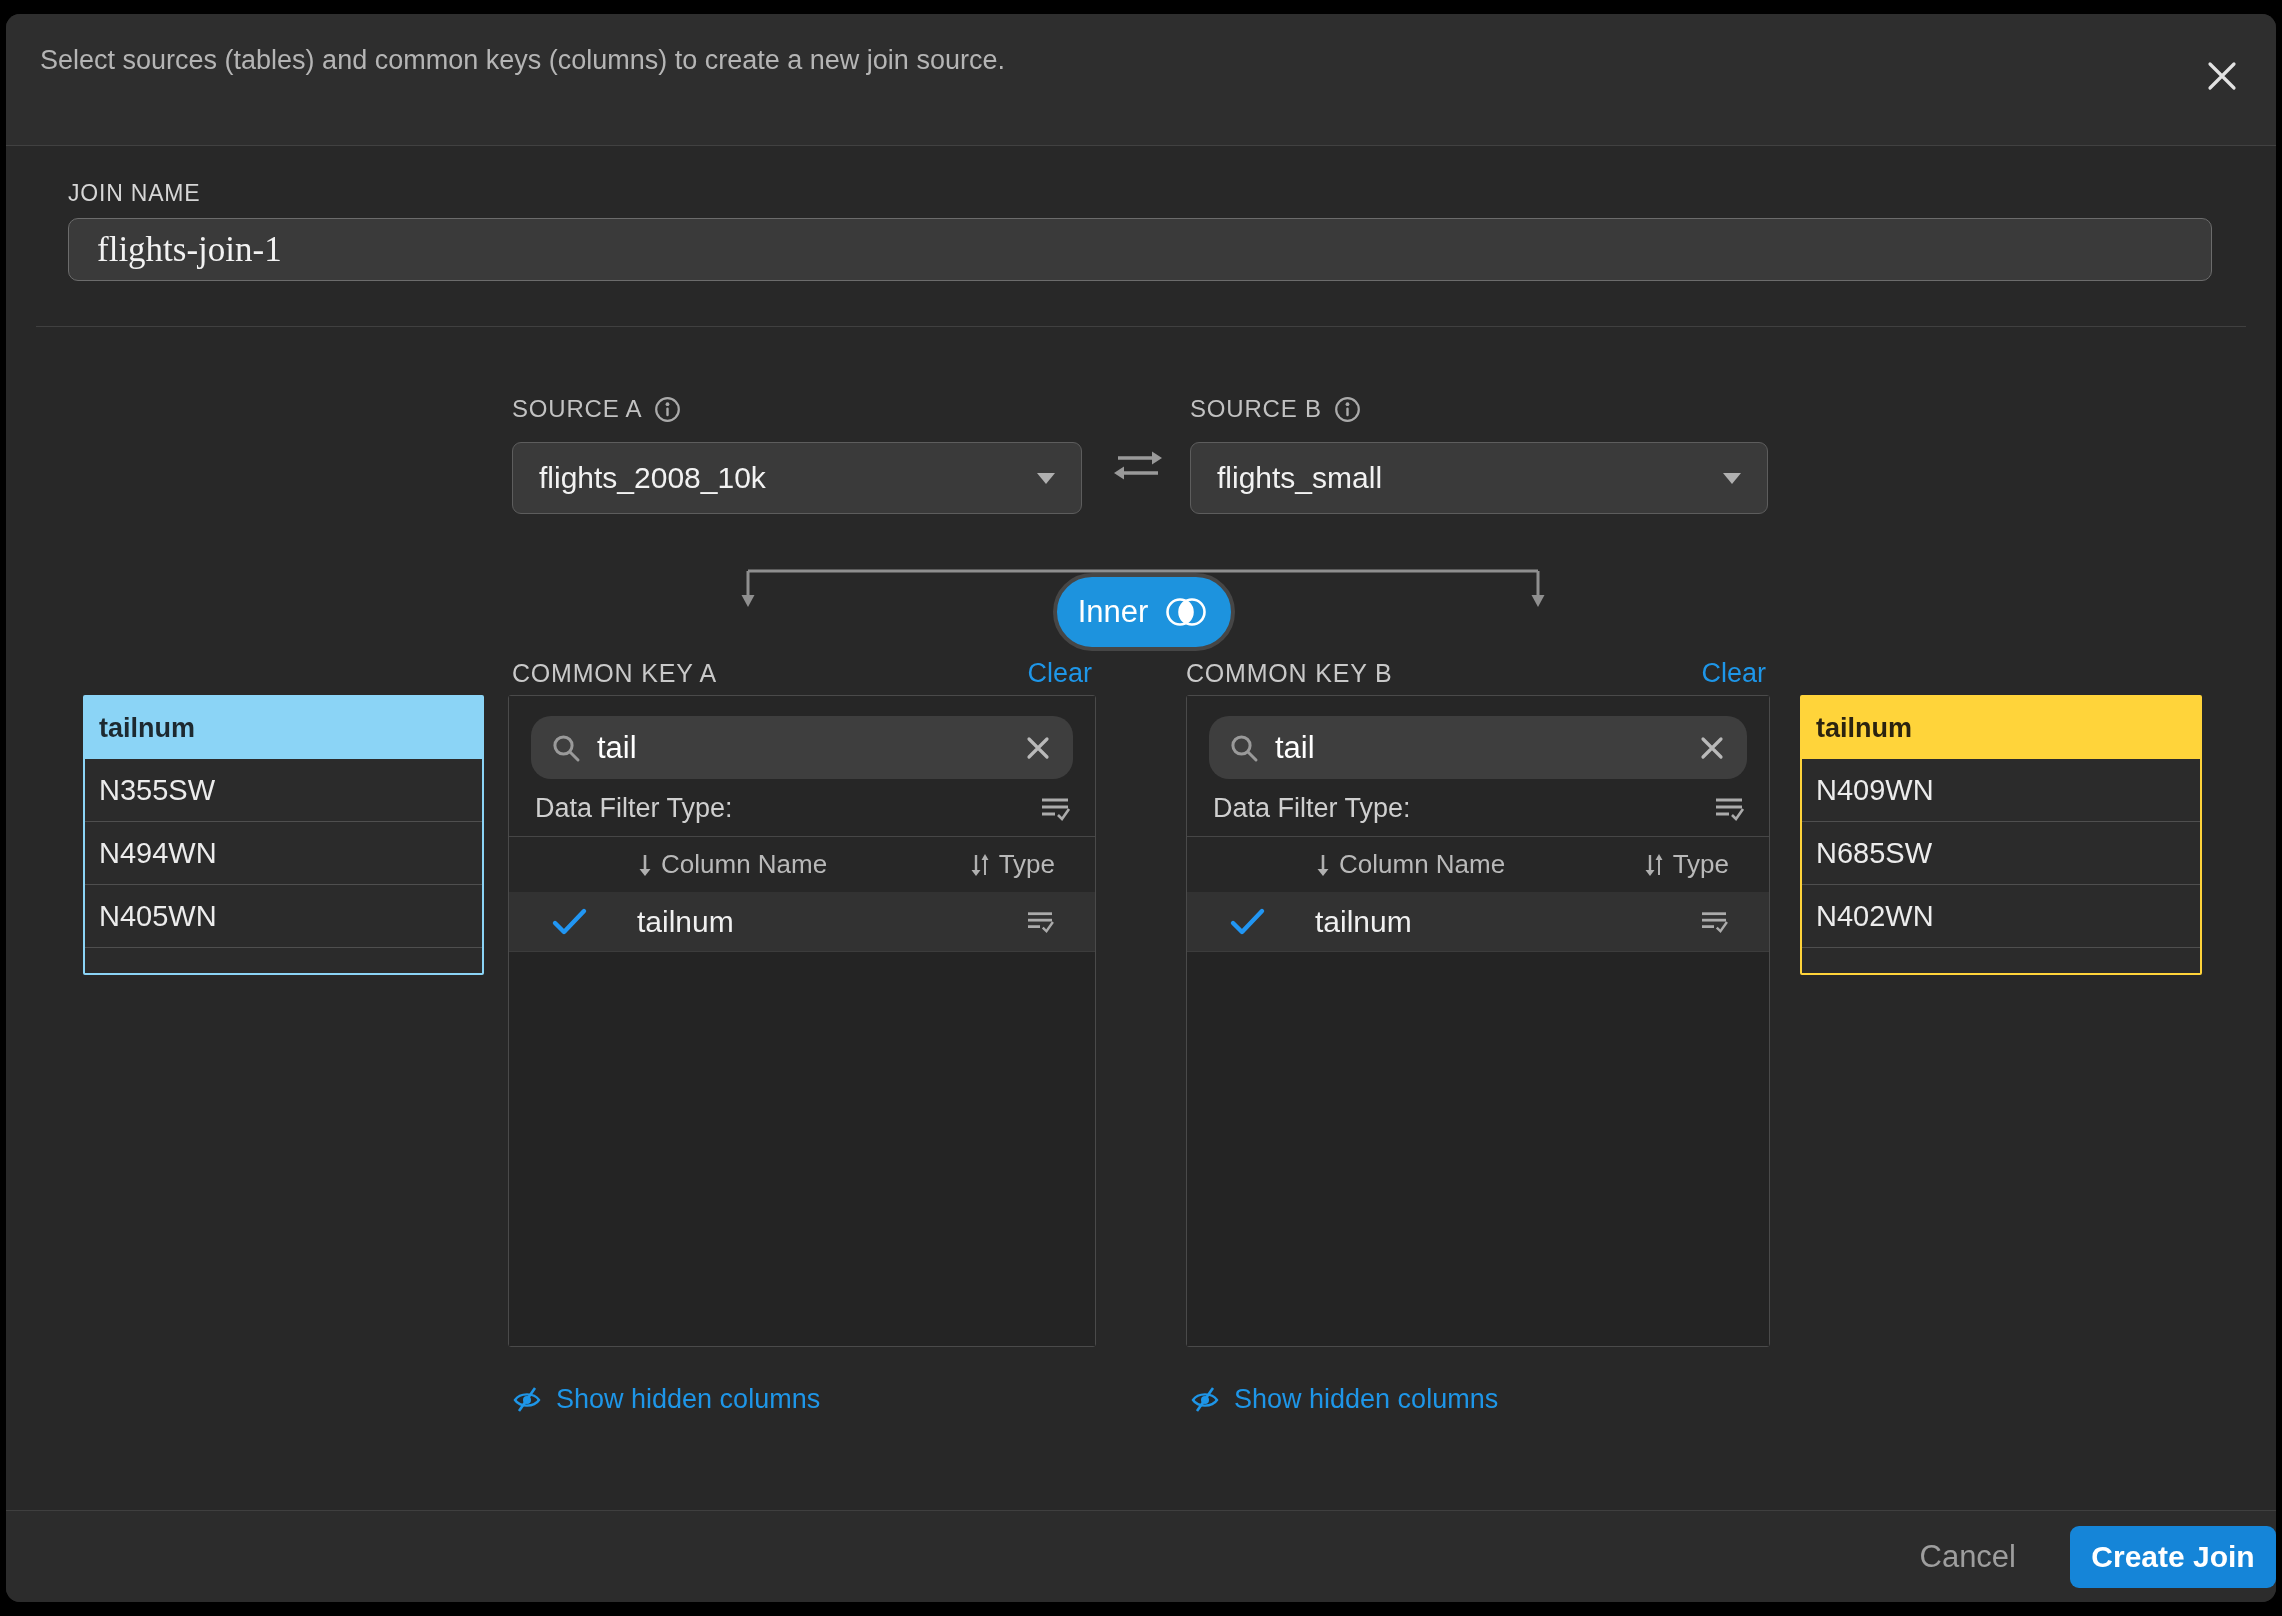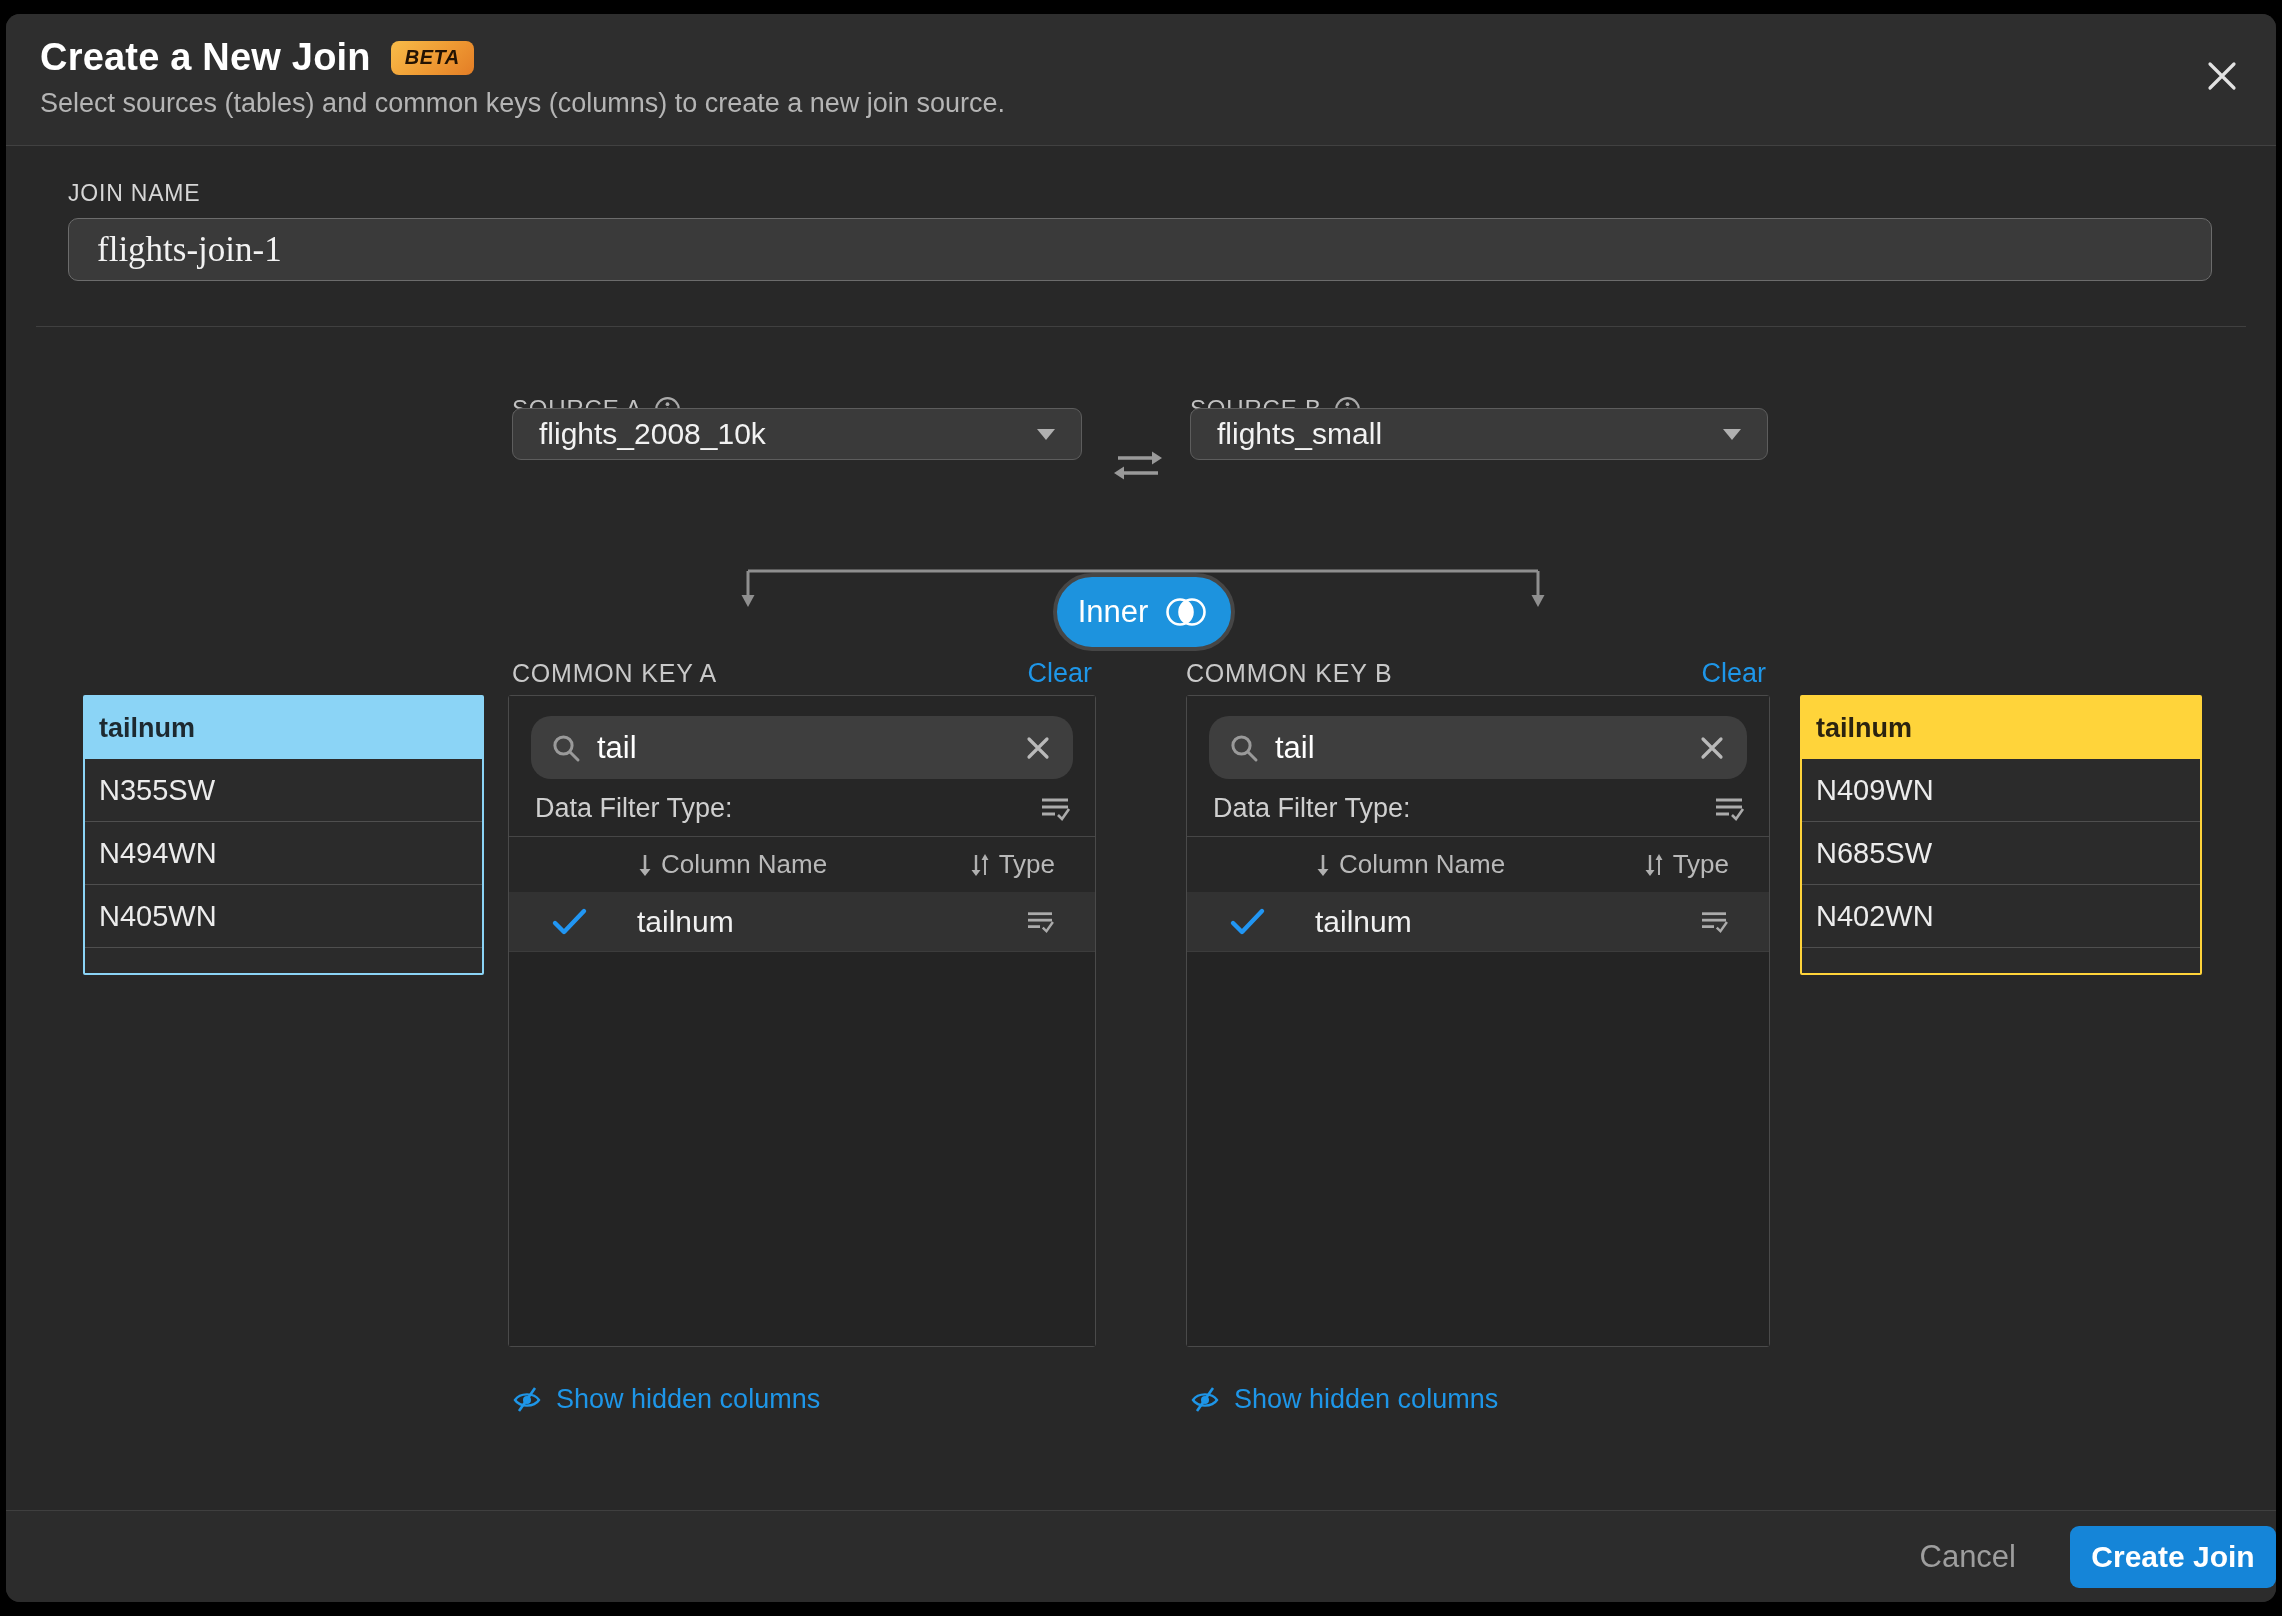--- a/index.html
+++ b/index.html
@@ -42,21 +42,21 @@
     color:#f2f2f2; font-size:35px; padding:0 28px; outline:none;
     font-family:Liberation Serif, serif;
   }
 
   
   .src-label { position:absolute; display:flex; align-items:center; gap:12px;
     color:#c2c2c2; font-size:24px; letter-spacing:.8px; }
   .src-label-a { left:506px; top:381px; }
   .src-label-b { left:1184px; top:381px; }
   .dropdown {
-    position:absolute; top:394px; height:52px; background:#3a3a3a;
+    position:absolute; top:428px; height:72px; background:#3a3a3a;
     border:1px solid #5d5d5d; border-radius:9px; display:flex; align-items:center;
     padding:0 26px; cursor:pointer;
   }
   .dropdown-a { left:506px; width:570px; }
   .dropdown-b { left:1184px; width:578px; }
   .dropdown-value { color:#f2f2f2; font-size:30px; flex:1; }
   .caret-down { width:0; height:0; border-left:9px solid transparent;
     border-right:9px solid transparent; border-top:11px solid #b0b0b0; }
   .swap-btn { position:absolute; left:1104px; top:432px; cursor:pointer; }
 
@@ -144,24 +144,20 @@
   }
   svg { display:block; }
 </style>
 </head>
 <body>
 
 <div class="page">
   <div class="dialog">
 
     <div class="dlg-header">
-      <div class="title-row">
-        <span class="dlg-title">Create a New Join</span>
-        <span class="beta-badge">BETA</span>
-      </div>
       <div class="dlg-subtitle">Select sources (tables) and common keys (columns) to create a new join source.</div>
       <div class="close-btn">
         <svg width="36" height="36" viewBox="0 0 36 36">
           <path d="M6 6 L30 30 M30 6 L6 30" stroke="#e2e2e2" stroke-width="3.2" stroke-linecap="round" fill="none"></path>
         </svg>
       </div>
     </div>
 
     <div class="join-name-section">
       <div class="field-label join-name-label">JOIN NAME</div>

